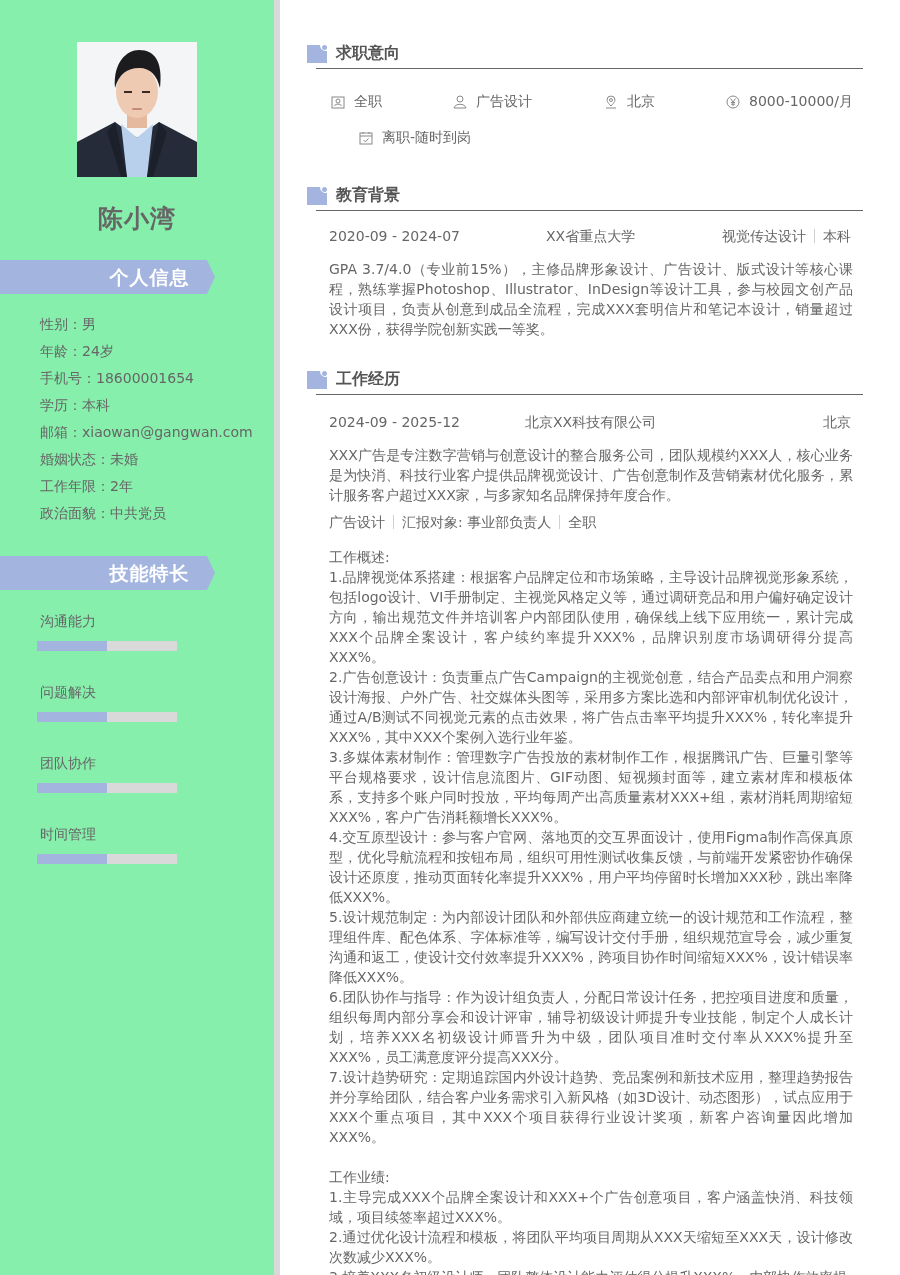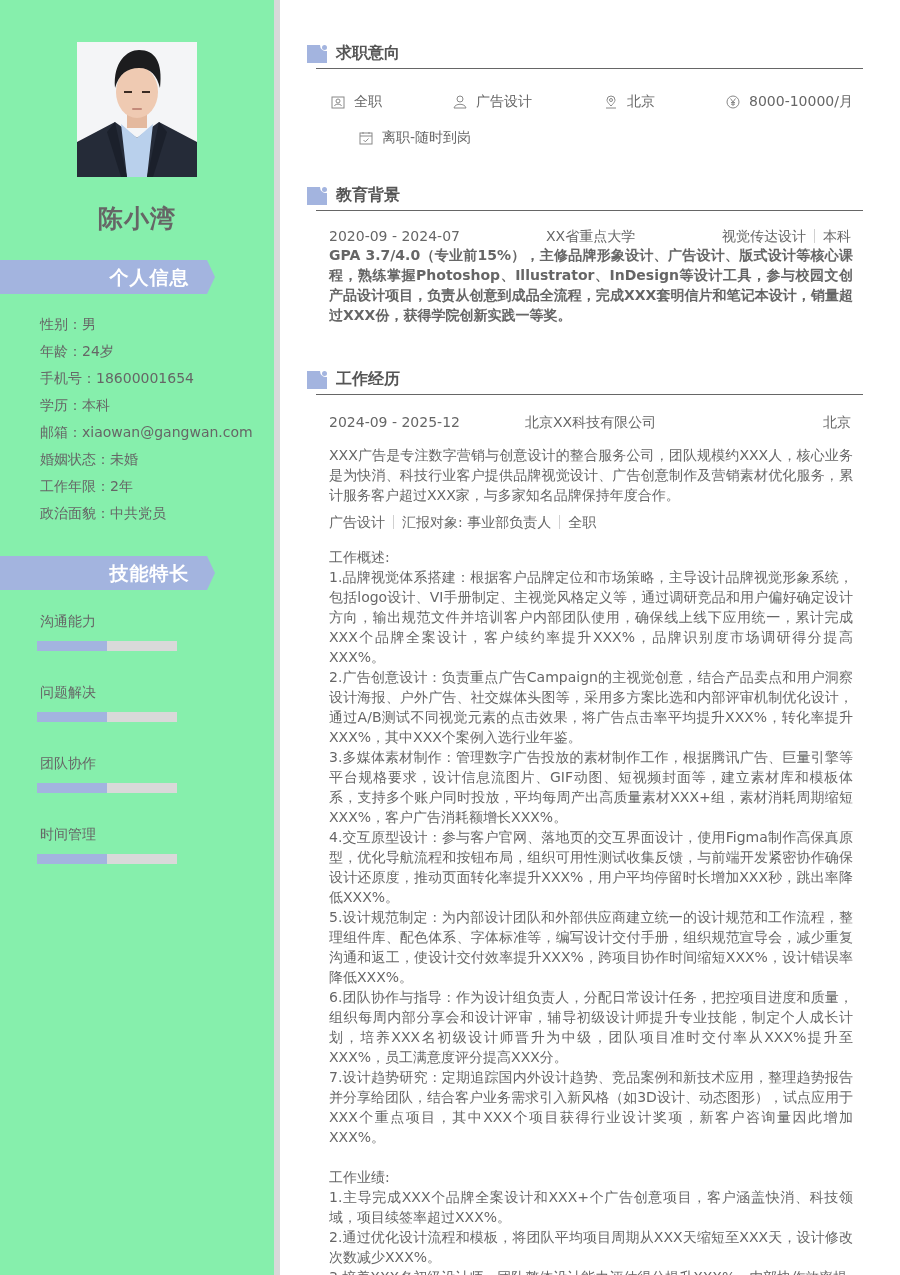--- a/index.html
+++ b/index.html
@@ -180,21 +180,21 @@
     <span class="sec-title">教育背景</span>
     <div class="sec-line"></div>
   </div>
 
   <div class="row3" style="top:228px;">
     <span class="c1">2020-09 - 2024-07</span>
     <span class="c2" style="left:217px;">XX省重点大学</span>
     <span class="c3"><span>视觉传达设计</span><span class="sep"></span><span>本科</span></span>
   </div>
 
-  <div class="para" style="top:245px;font-weight:bold;">
+  <div class="para" style="top:259px;">
     <p>GPA 3.7/4.0（专业前15%），主修品牌形象设计、广告设计、版式设计等核心课程，熟练掌握Photoshop、Illustrator、InDesign等设计工具，参与校园文创产品设计项目，负责从创意到成品全流程，完成XXX套明信片和笔记本设计，销量超过XXX份，获得学院创新实践一等奖。</p>
   </div>
 
   <div class="section-head" style="top:366px;">
     <svg class="sec-icon" viewBox="0 0 20 18">
       <path d="M0 0 H13 A6 6 0 0 0 20 6 V18 H0 Z" fill="#a3b4df"></path>
       <circle cx="17.5" cy="2.5" r="2.5" fill="#a3b4df"></circle>
     </svg>
     <span class="sec-title">工作经历</span>
     <div class="sec-line"></div>

